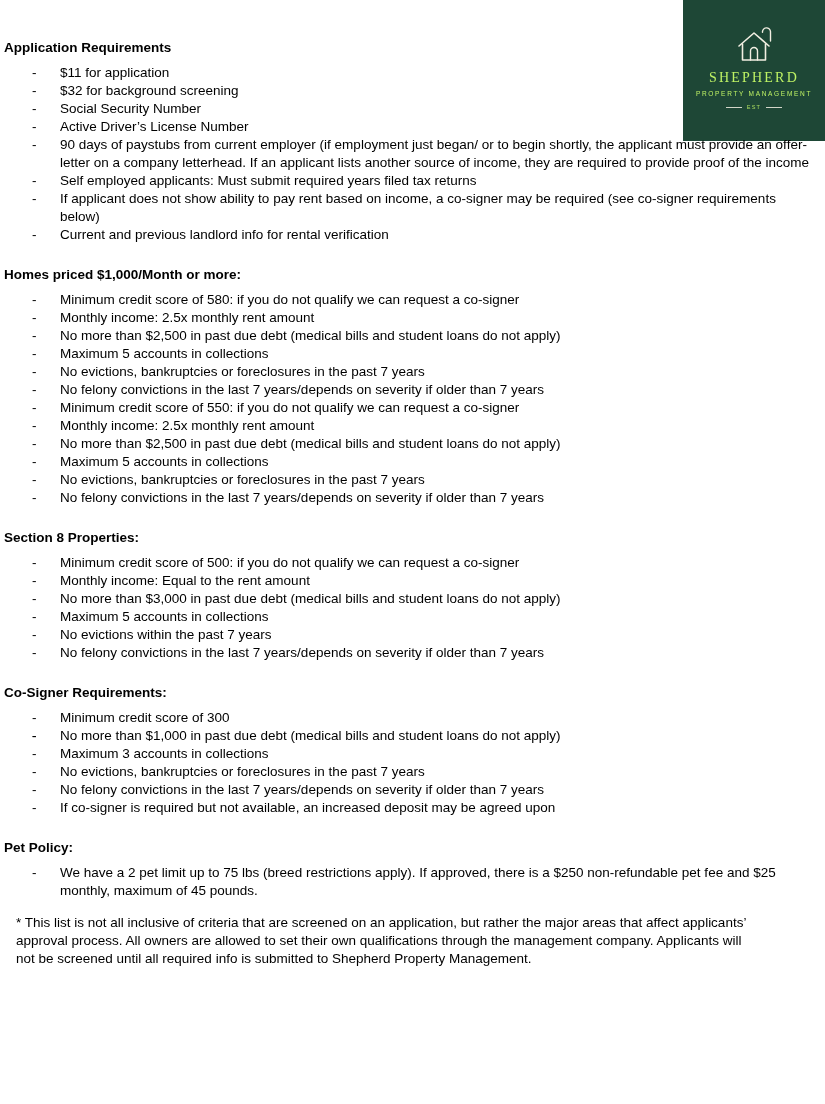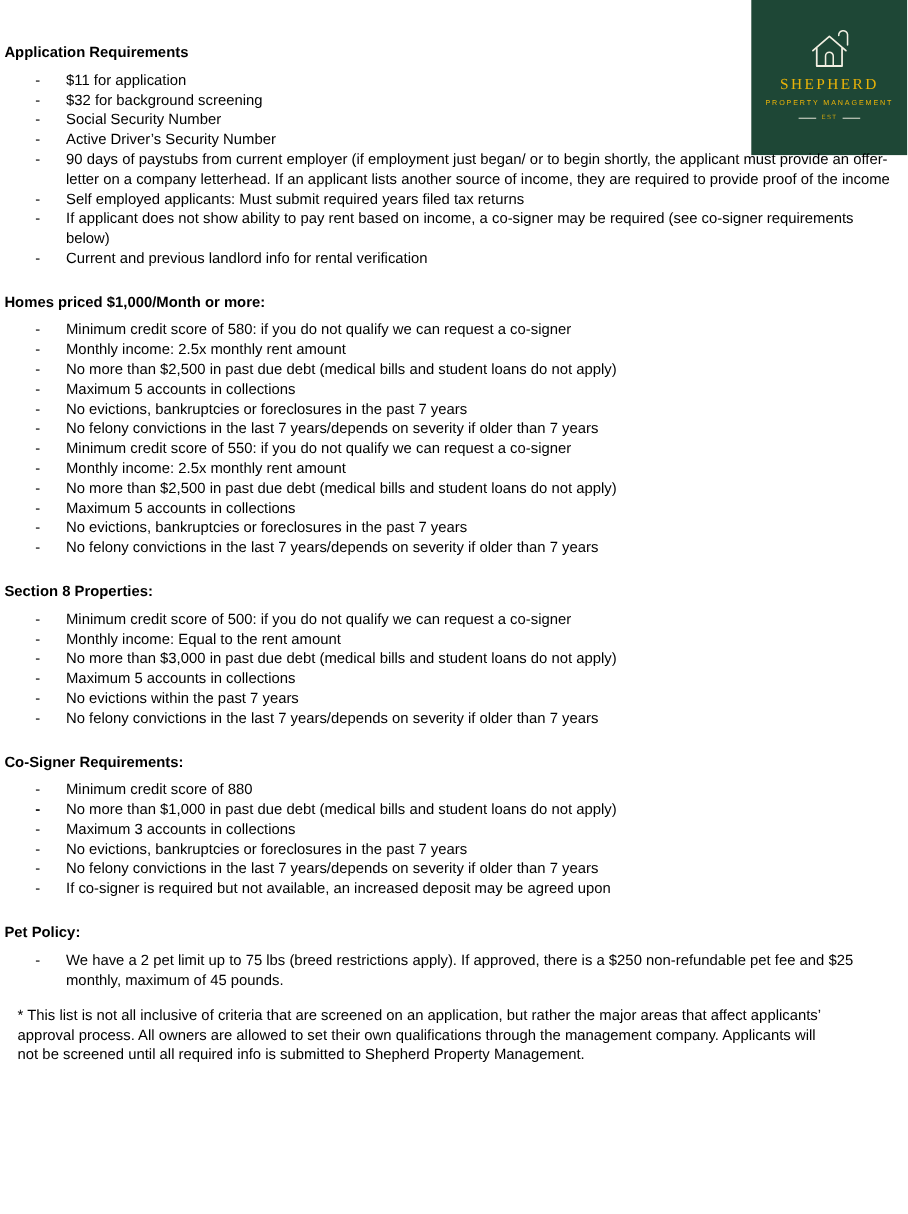--- a/index.html
+++ b/index.html
@@ -16,21 +16,21 @@
   }
 
   
   .logo-block {
     position: absolute;
     top: 0;
     right: 0;
     width: 142px;
     height: 141px;
     background: #1e4736;
-    color: #eab308;
+    color: #bef264;
     display: flex;
     flex-direction: column;
     align-items: center;
     box-sizing: border-box;
     padding-top: 24px;
   }
   .logo-icon { display: block; margin-bottom: 4px; }
   .brand-name {
     font-family: "Liberation Serif", serif;
     font-size: 14px;
@@ -118,21 +118,21 @@
   </div>
 
   <div class="content">
     <div id="sections-container">
         <section class="doc-section">
           <h2 class="section-heading">Application Requirements</h2>
           <ul class="doc-list">
             <li class="doc-item"><span class="dash">-</span><span class="item-text">$11 for application</span></li>
             <li class="doc-item"><span class="dash">-</span><span class="item-text">$32 for background screening</span></li>
             <li class="doc-item"><span class="dash">-</span><span class="item-text">Social Security Number</span></li>
-            <li class="doc-item"><span class="dash">-</span><span class="item-text">Active Driver’s Security Number</span></li>
+            <li class="doc-item"><span class="dash">-</span><span class="item-text">Active Driver’s License Number</span></li>
             <li class="doc-item"><span class="dash">-</span><span class="item-text">90 days of paystubs from current employer (if employment just began/ or to begin shortly, the applicant must provide an offer-letter on a company letterhead. If an applicant lists another source of income, they are required to provide proof of the income</span></li>
             <li class="doc-item"><span class="dash">-</span><span class="item-text">Self employed applicants: Must submit required years filed tax returns</span></li>
             <li class="doc-item"><span class="dash">-</span><span class="item-text">If applicant does not show ability to pay rent based on income, a co-signer may be required (see co-signer requirements below)</span></li>
             <li class="doc-item"><span class="dash">-</span><span class="item-text">Current and previous landlord info for rental verification</span></li>
           </ul>
         </section>
         <section class="doc-section">
           <h2 class="section-heading">Homes priced $1,000/Month or more:</h2>
           <ul class="doc-list">
             <li class="doc-item"><span class="dash">-</span><span class="item-text">Minimum credit score of 580: if you do not qualify we can request a co-signer</span></li>
@@ -160,21 +160,21 @@
             <li class="doc-item"><span class="dash">-</span><span class="item-text">Monthly income: Equal to the rent amount</span></li>
             <li class="doc-item"><span class="dash">-</span><span class="item-text">No more than $3,000 in past due debt (medical bills and student loans do not apply)</span></li>
             <li class="doc-item"><span class="dash">-</span><span class="item-text">Maximum 5 accounts in collections</span></li>
             <li class="doc-item"><span class="dash">-</span><span class="item-text">No evictions within the past 7 years</span></li>
             <li class="doc-item"><span class="dash">-</span><span class="item-text">No felony convictions in the last 7 years/depends on severity if older than 7 years</span></li>
           </ul>
         </section>
         <section class="doc-section">
           <h2 class="section-heading">Co-Signer Requirements:</h2>
           <ul class="doc-list">
-            <li class="doc-item"><span class="dash">-</span><span class="item-text">Minimum credit score of 880</span></li>
+            <li class="doc-item"><span class="dash">-</span><span class="item-text">Minimum credit score of 300</span></li>
             <li class="doc-item"><span class="dash">-</span></li>
             <li class="doc-item"><span class="dash">-</span><span class="item-text">No more than $1,000 in past due debt (medical bills and student loans do not apply)</span></li>
             <li class="doc-item"><span class="dash">-</span><span class="item-text">Maximum 3 accounts in collections</span></li>
             <li class="doc-item"><span class="dash">-</span><span class="item-text">No evictions, bankruptcies or foreclosures in the past 7 years</span></li>
             <li class="doc-item"><span class="dash">-</span><span class="item-text">No felony convictions in the last 7 years/depends on severity if older than 7 years</span></li>
             <li class="doc-item"><span class="dash">-</span><span class="item-text">If co-signer is required but not available, an increased deposit may be agreed upon</span></li>
           </ul>
         </section>
         <section class="doc-section">
           <h2 class="section-heading">Pet Policy:</h2>

